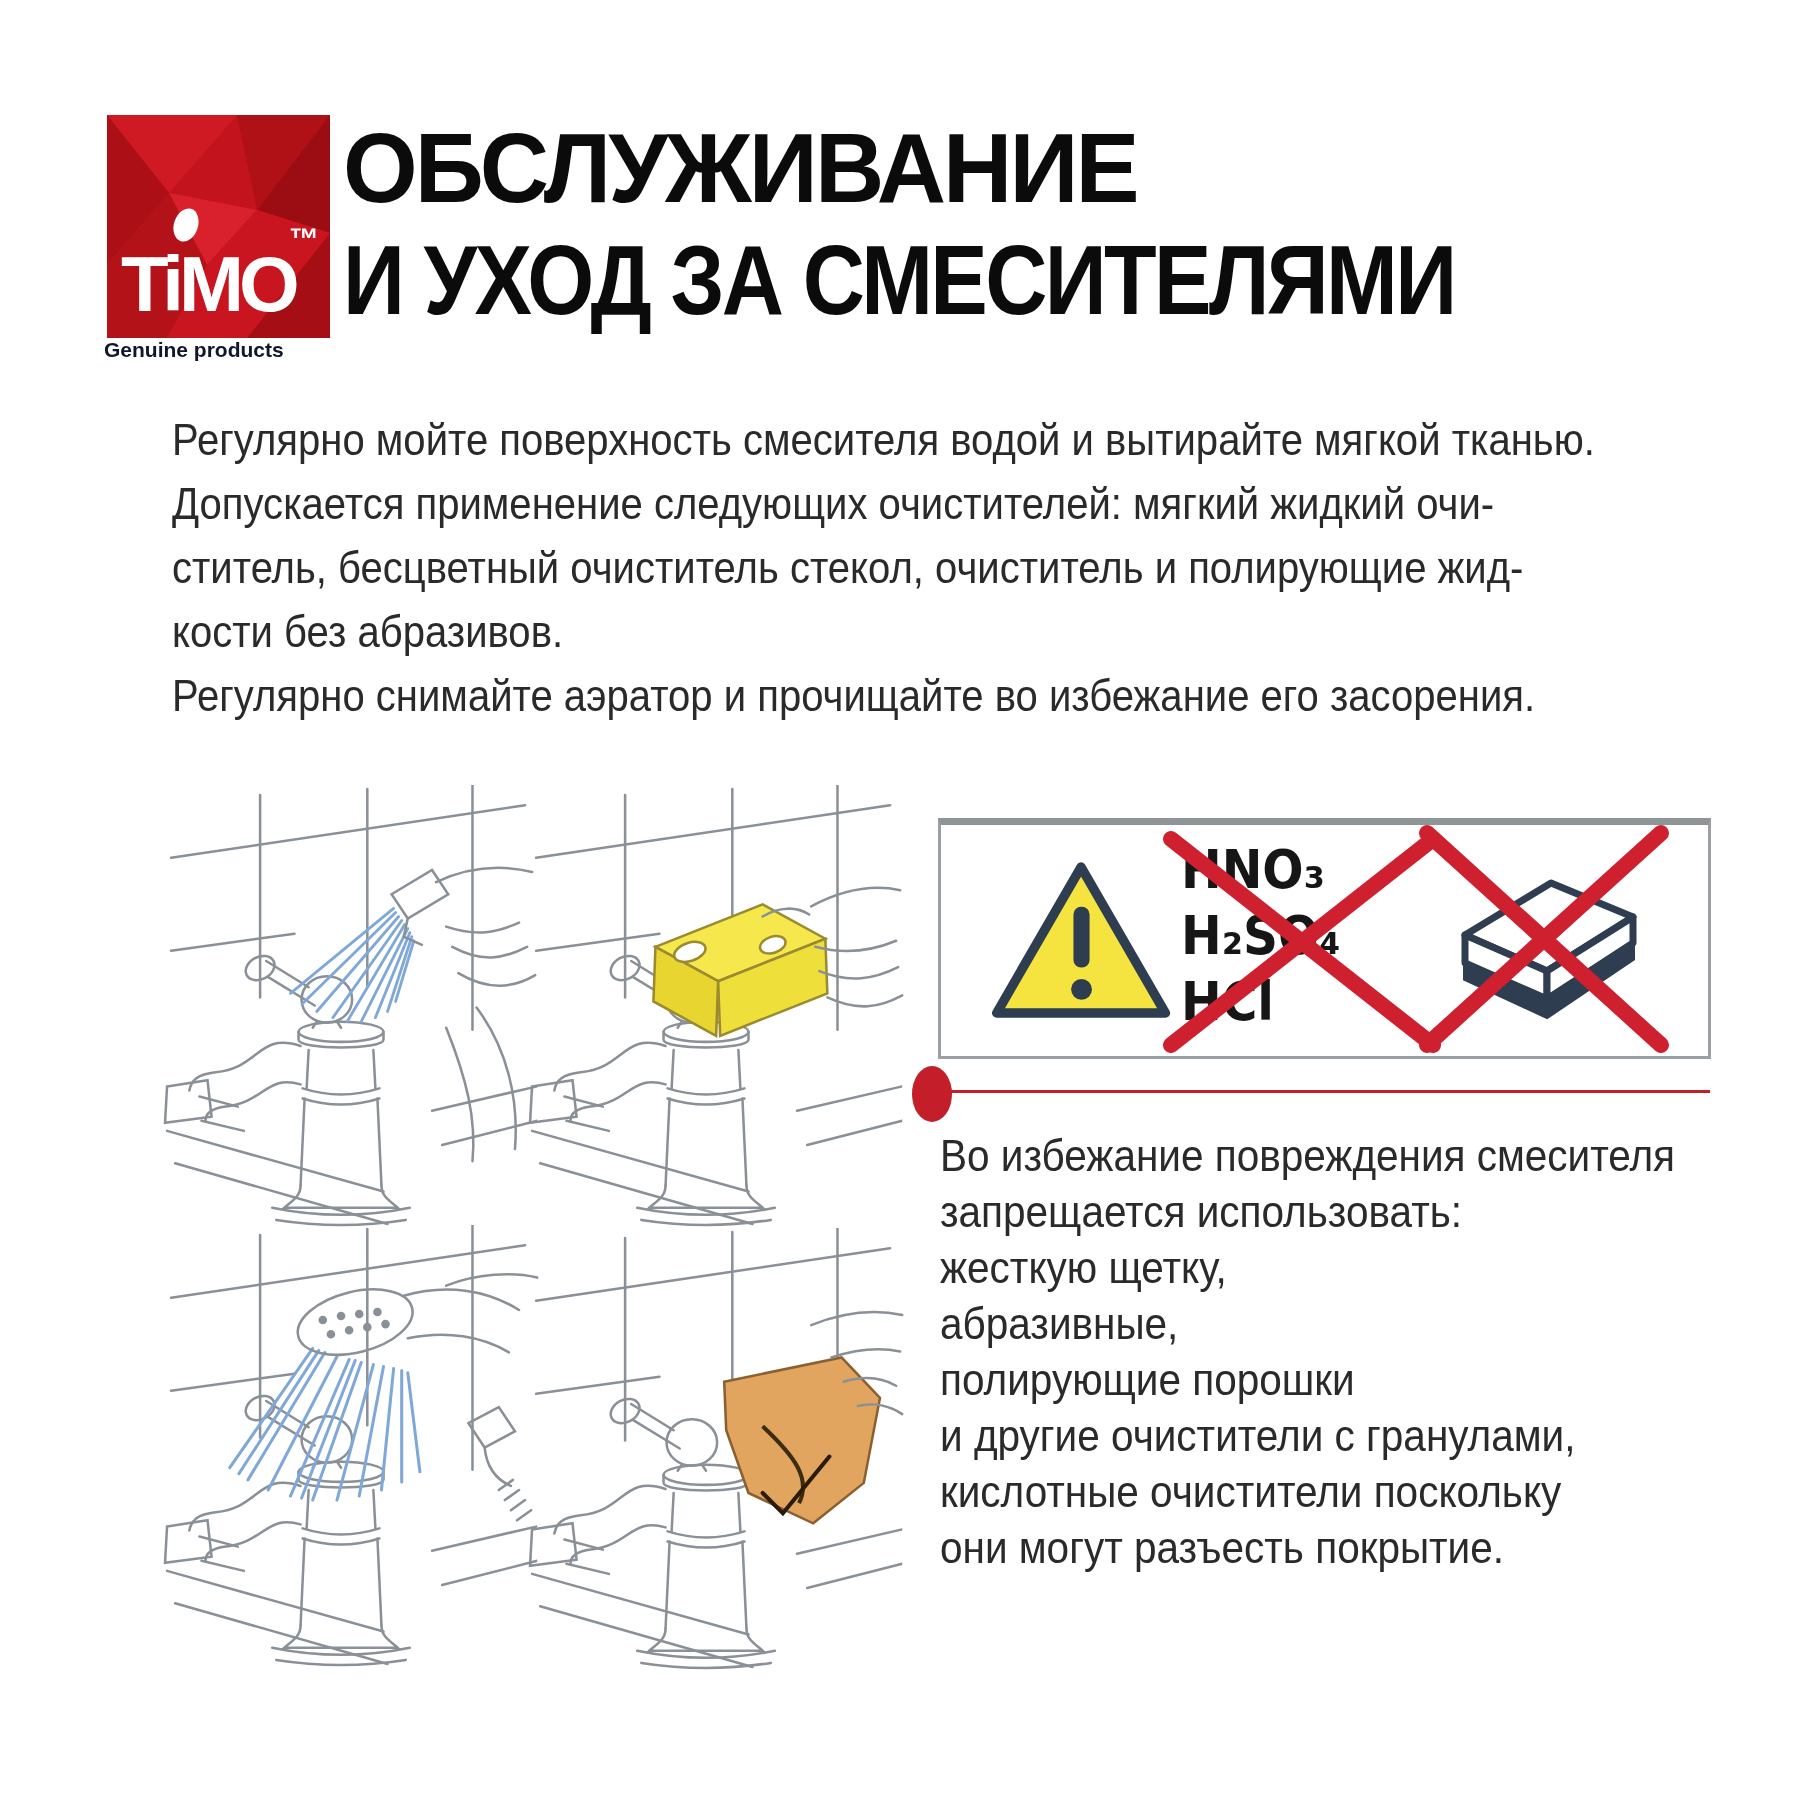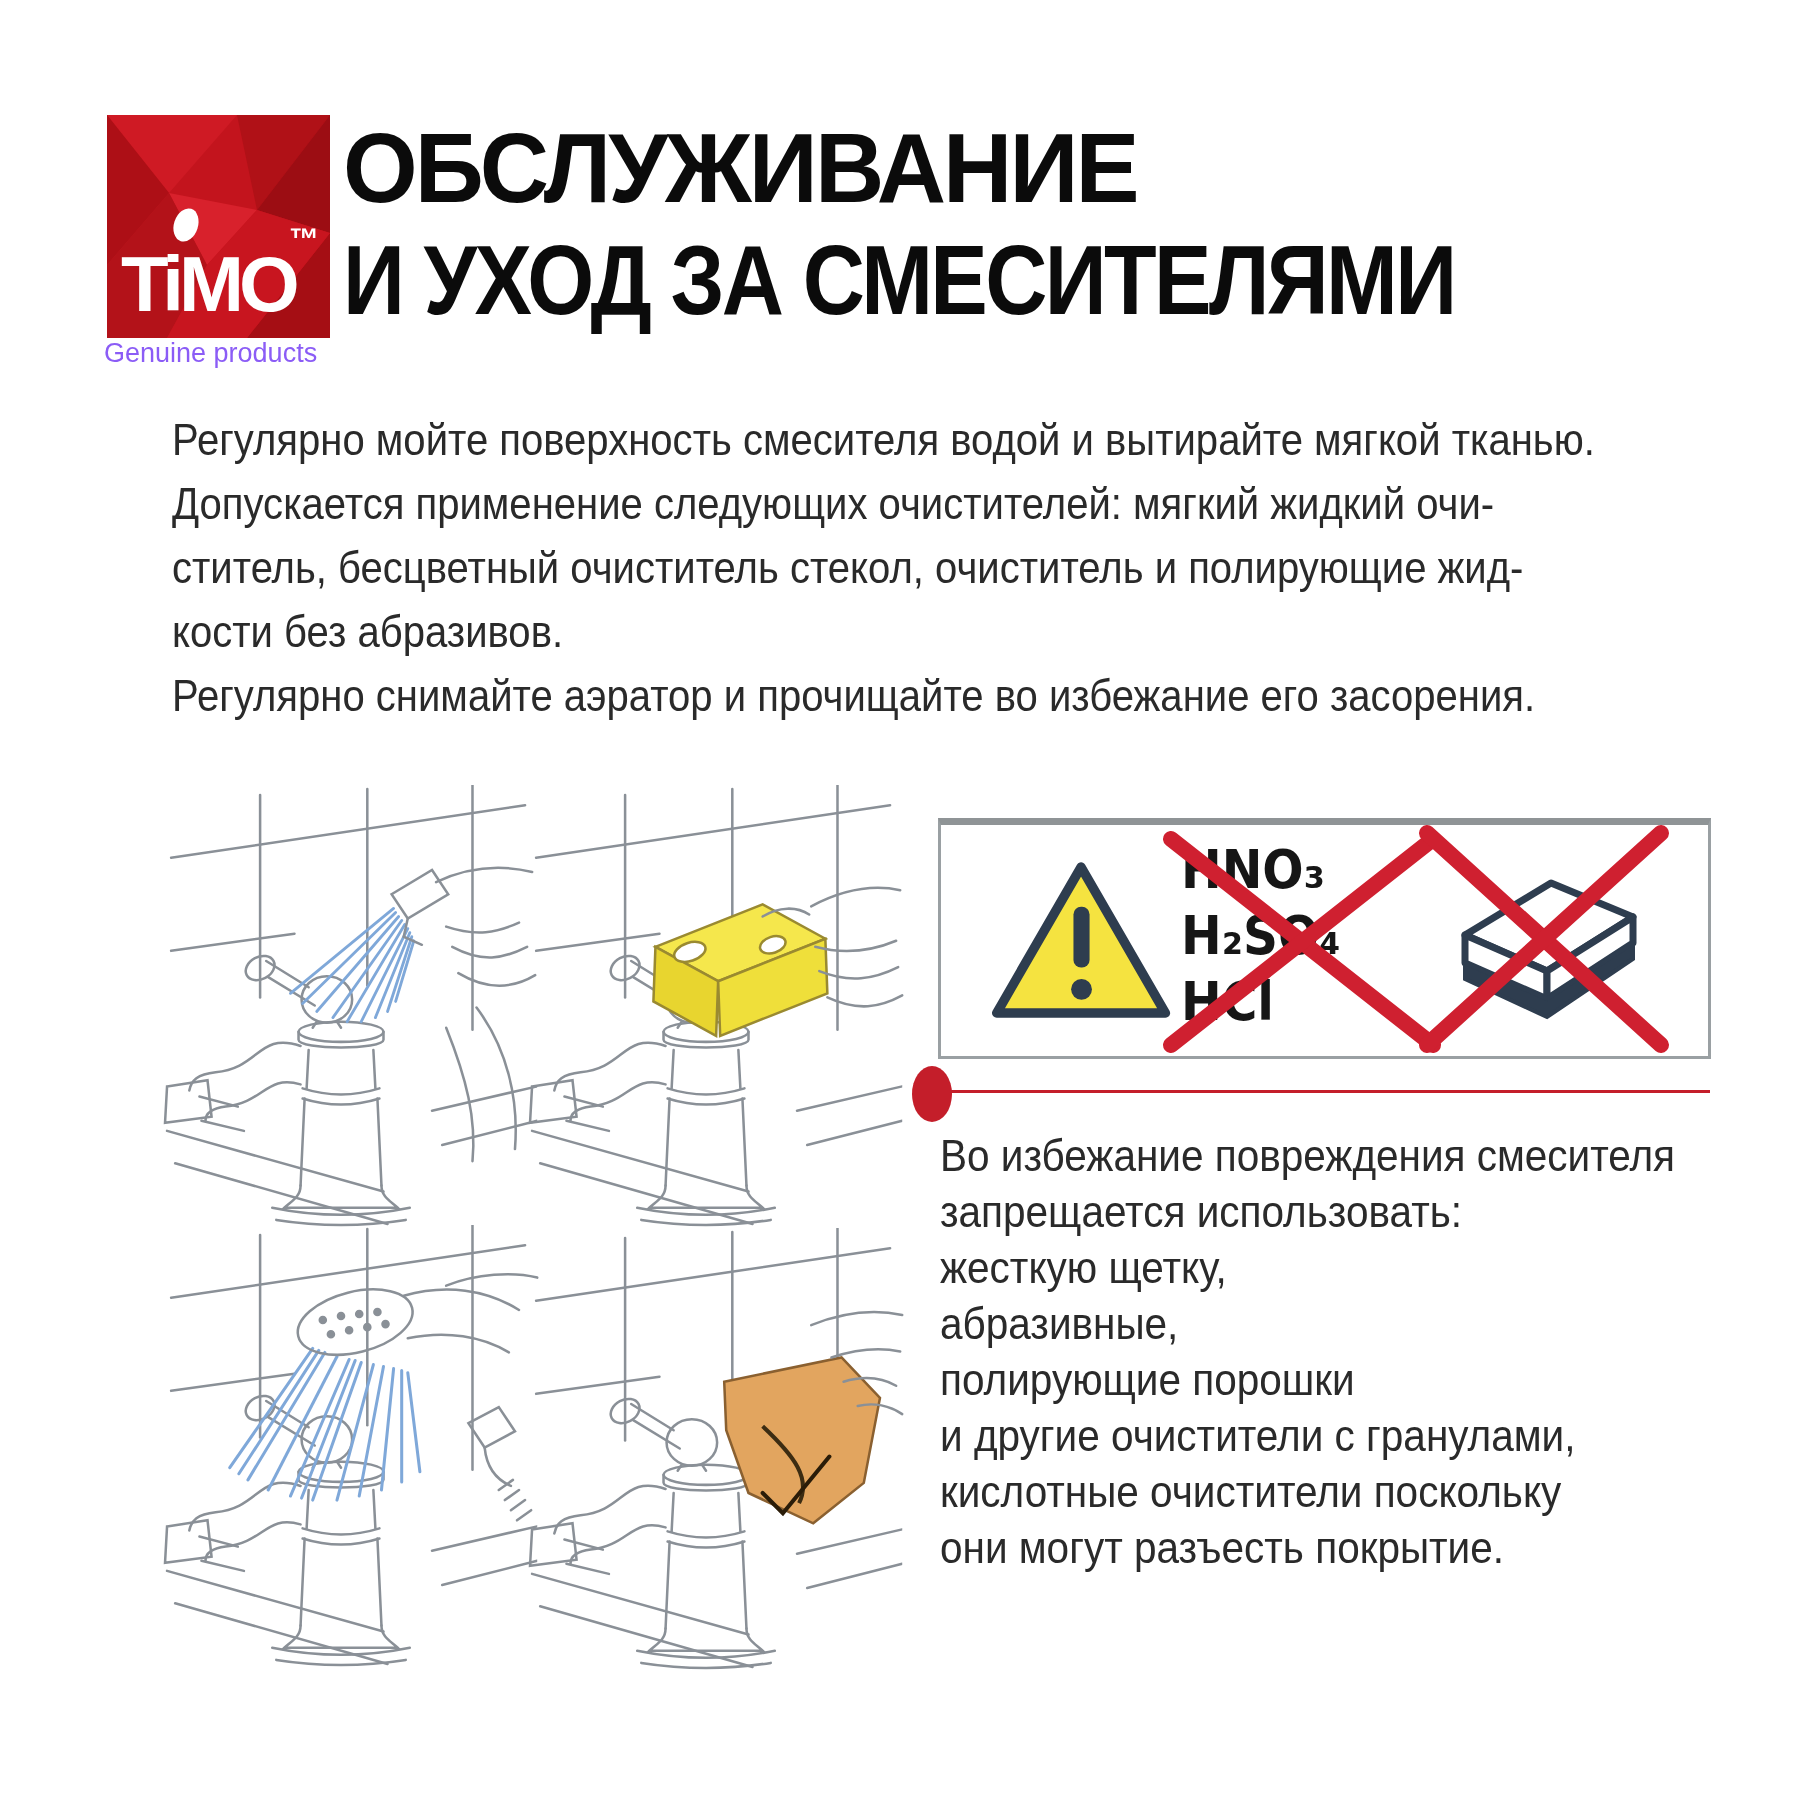--- a/index.html
+++ b/index.html
@@ -1,21 +1,21 @@
 <!DOCTYPE html>
 <html><head>
 <meta charset="utf-8">
 <style>
   html,body{margin:0;padding:0;background:#ffffff;}
   .page{position:relative;width:1800px;height:1800px;background:#fff;overflow:hidden;
         font-family:"Liberation Sans",sans-serif;}
   .abs{position:absolute;}
   
   .logo{left:107px;top:115px;width:223px;height:223px;}
-  .tagline{left:104px;top:338px;font-size:27px;font-weight:normal;color:#8b5cf6;letter-spacing:0;}
+  .tagline{left:104px;top:338px;font-size:21px;font-weight:bold;color:#0f172a;letter-spacing:0;}
   
   .title{left:343px;top:112px;margin:0;font-weight:bold;color:#0b0b0b;}
   .title .t1,.title .t2{font-size:99px;line-height:112px;letter-spacing:-3px;white-space:nowrap;
         transform-origin:left top;}
   .title .t1{transform:scaleX(0.97);}
   .title .t2{transform:scaleX(0.87);}
   
   .intro{left:172px;top:408px;color:#2a2a2a;transform:scaleX(0.89);transform-origin:left top;}
   .intro div{font-size:45px;line-height:64px;white-space:nowrap;}
   

